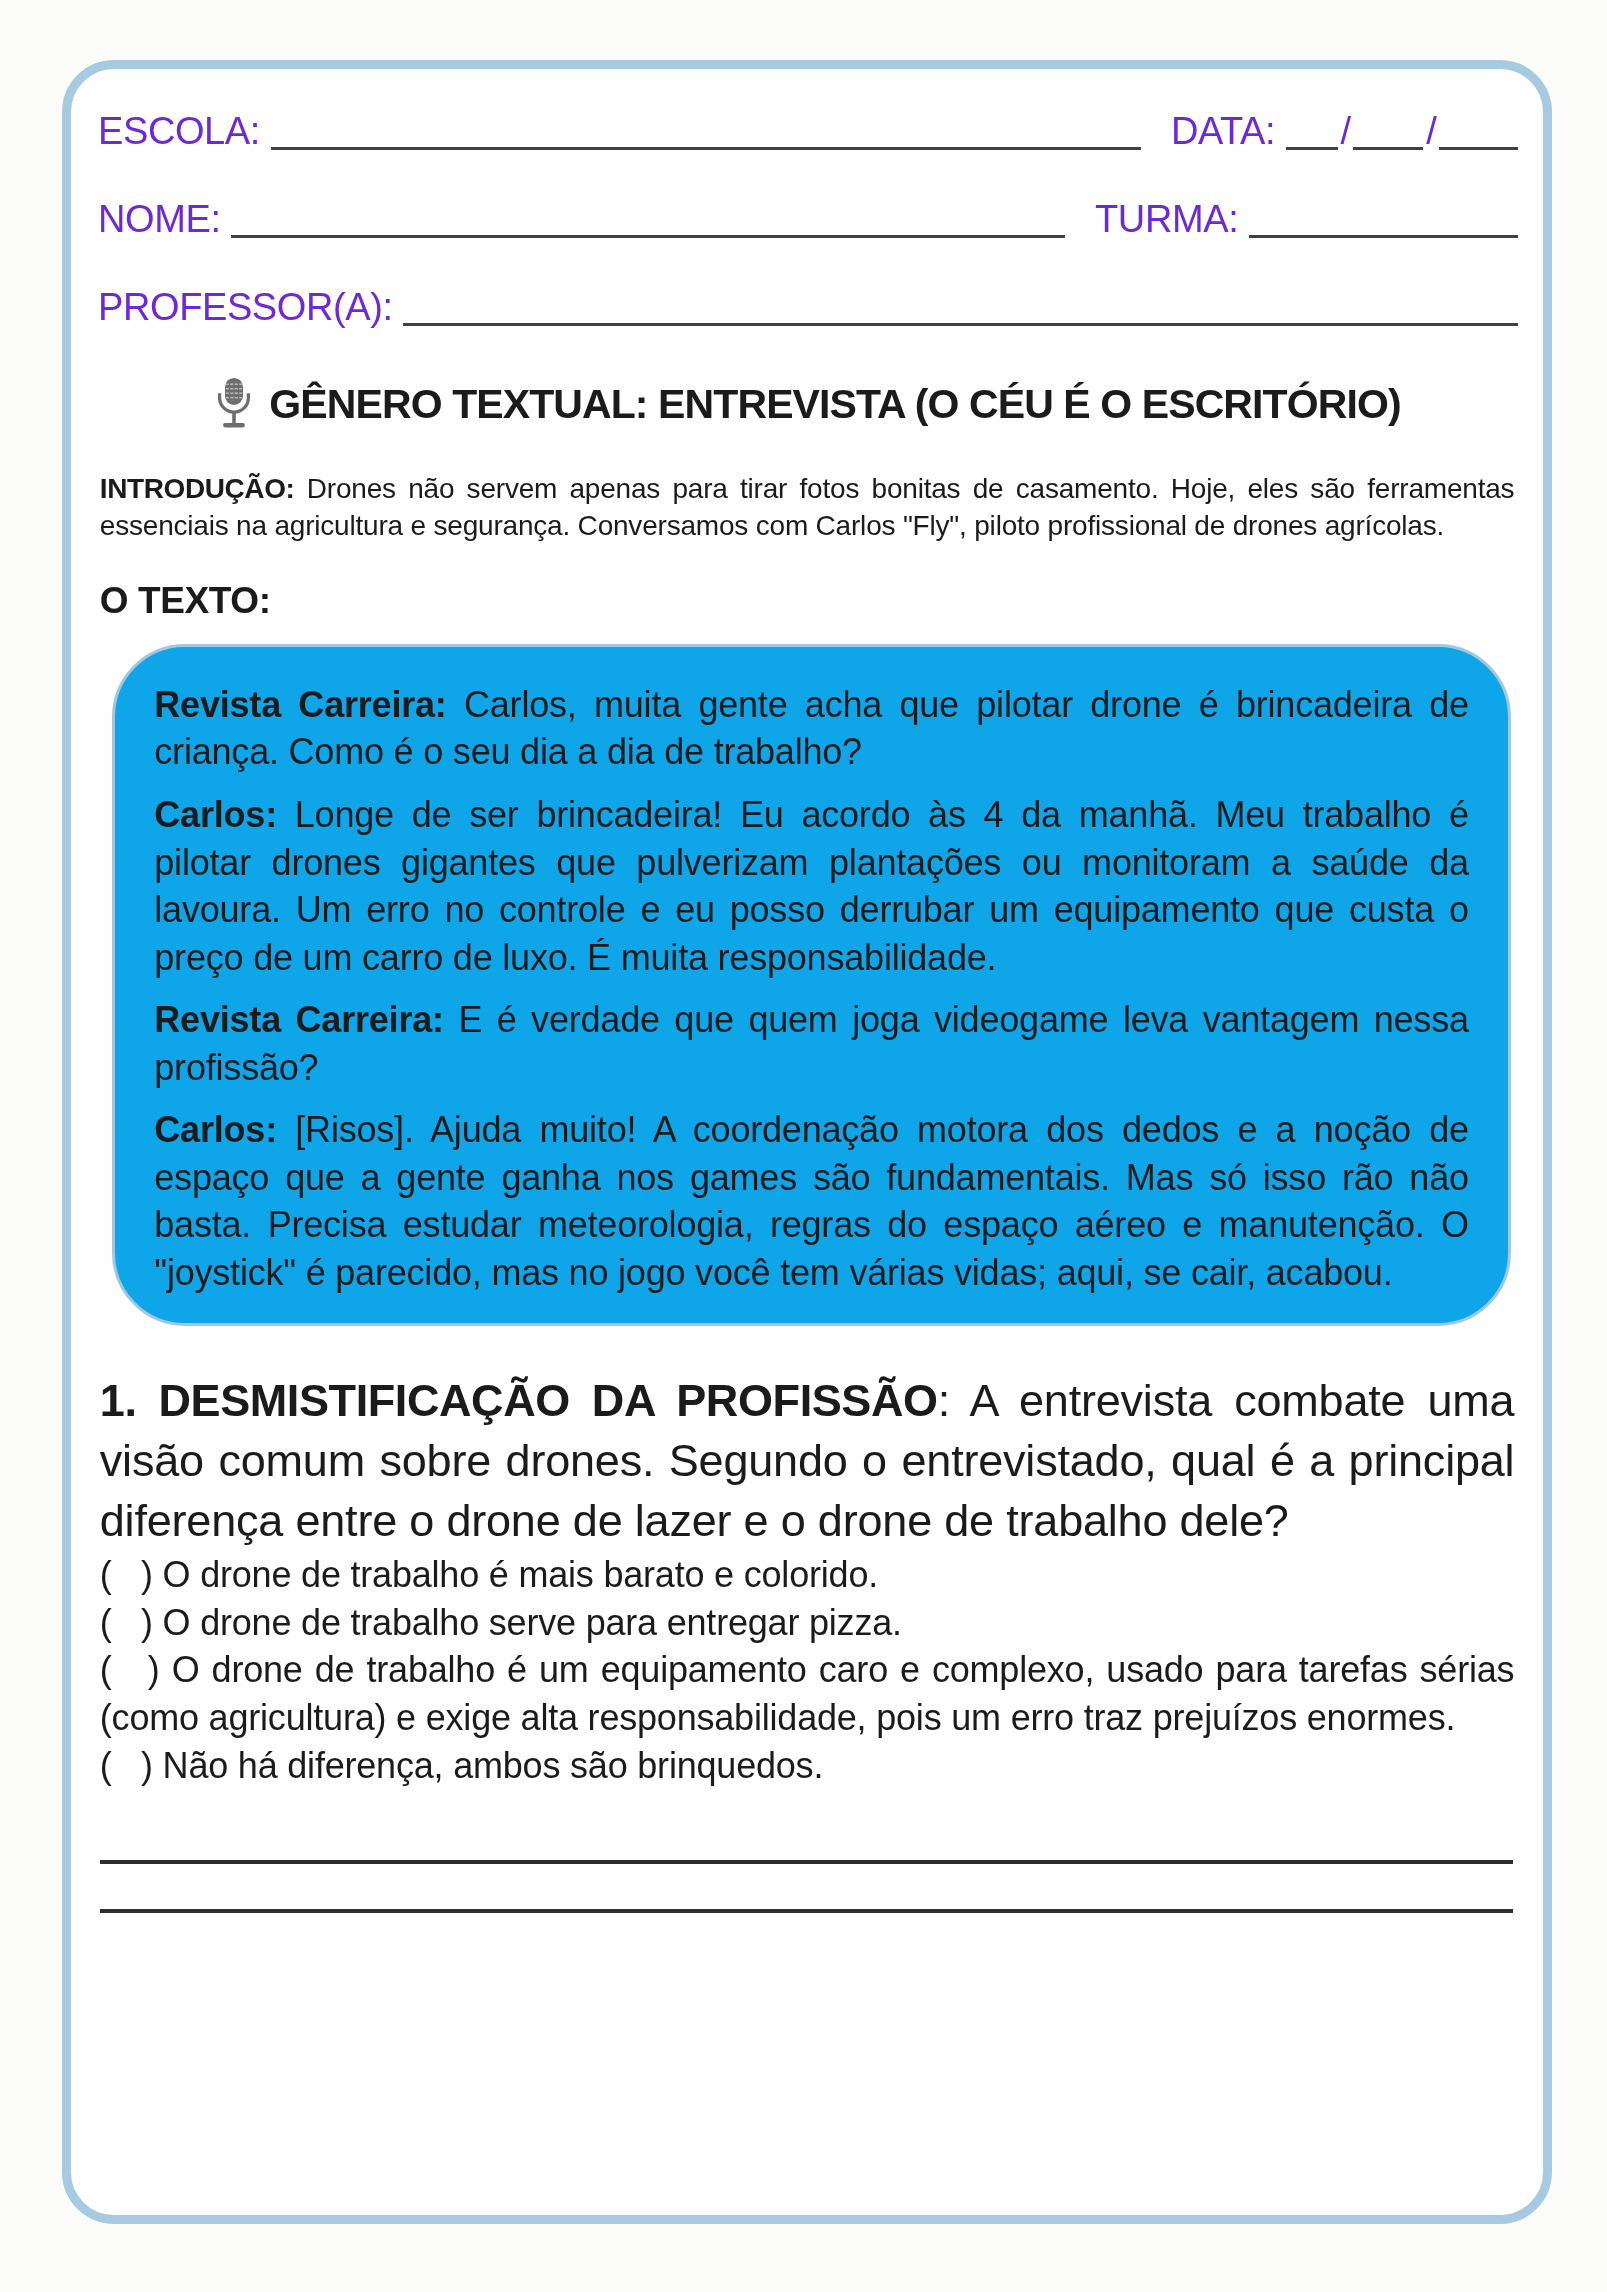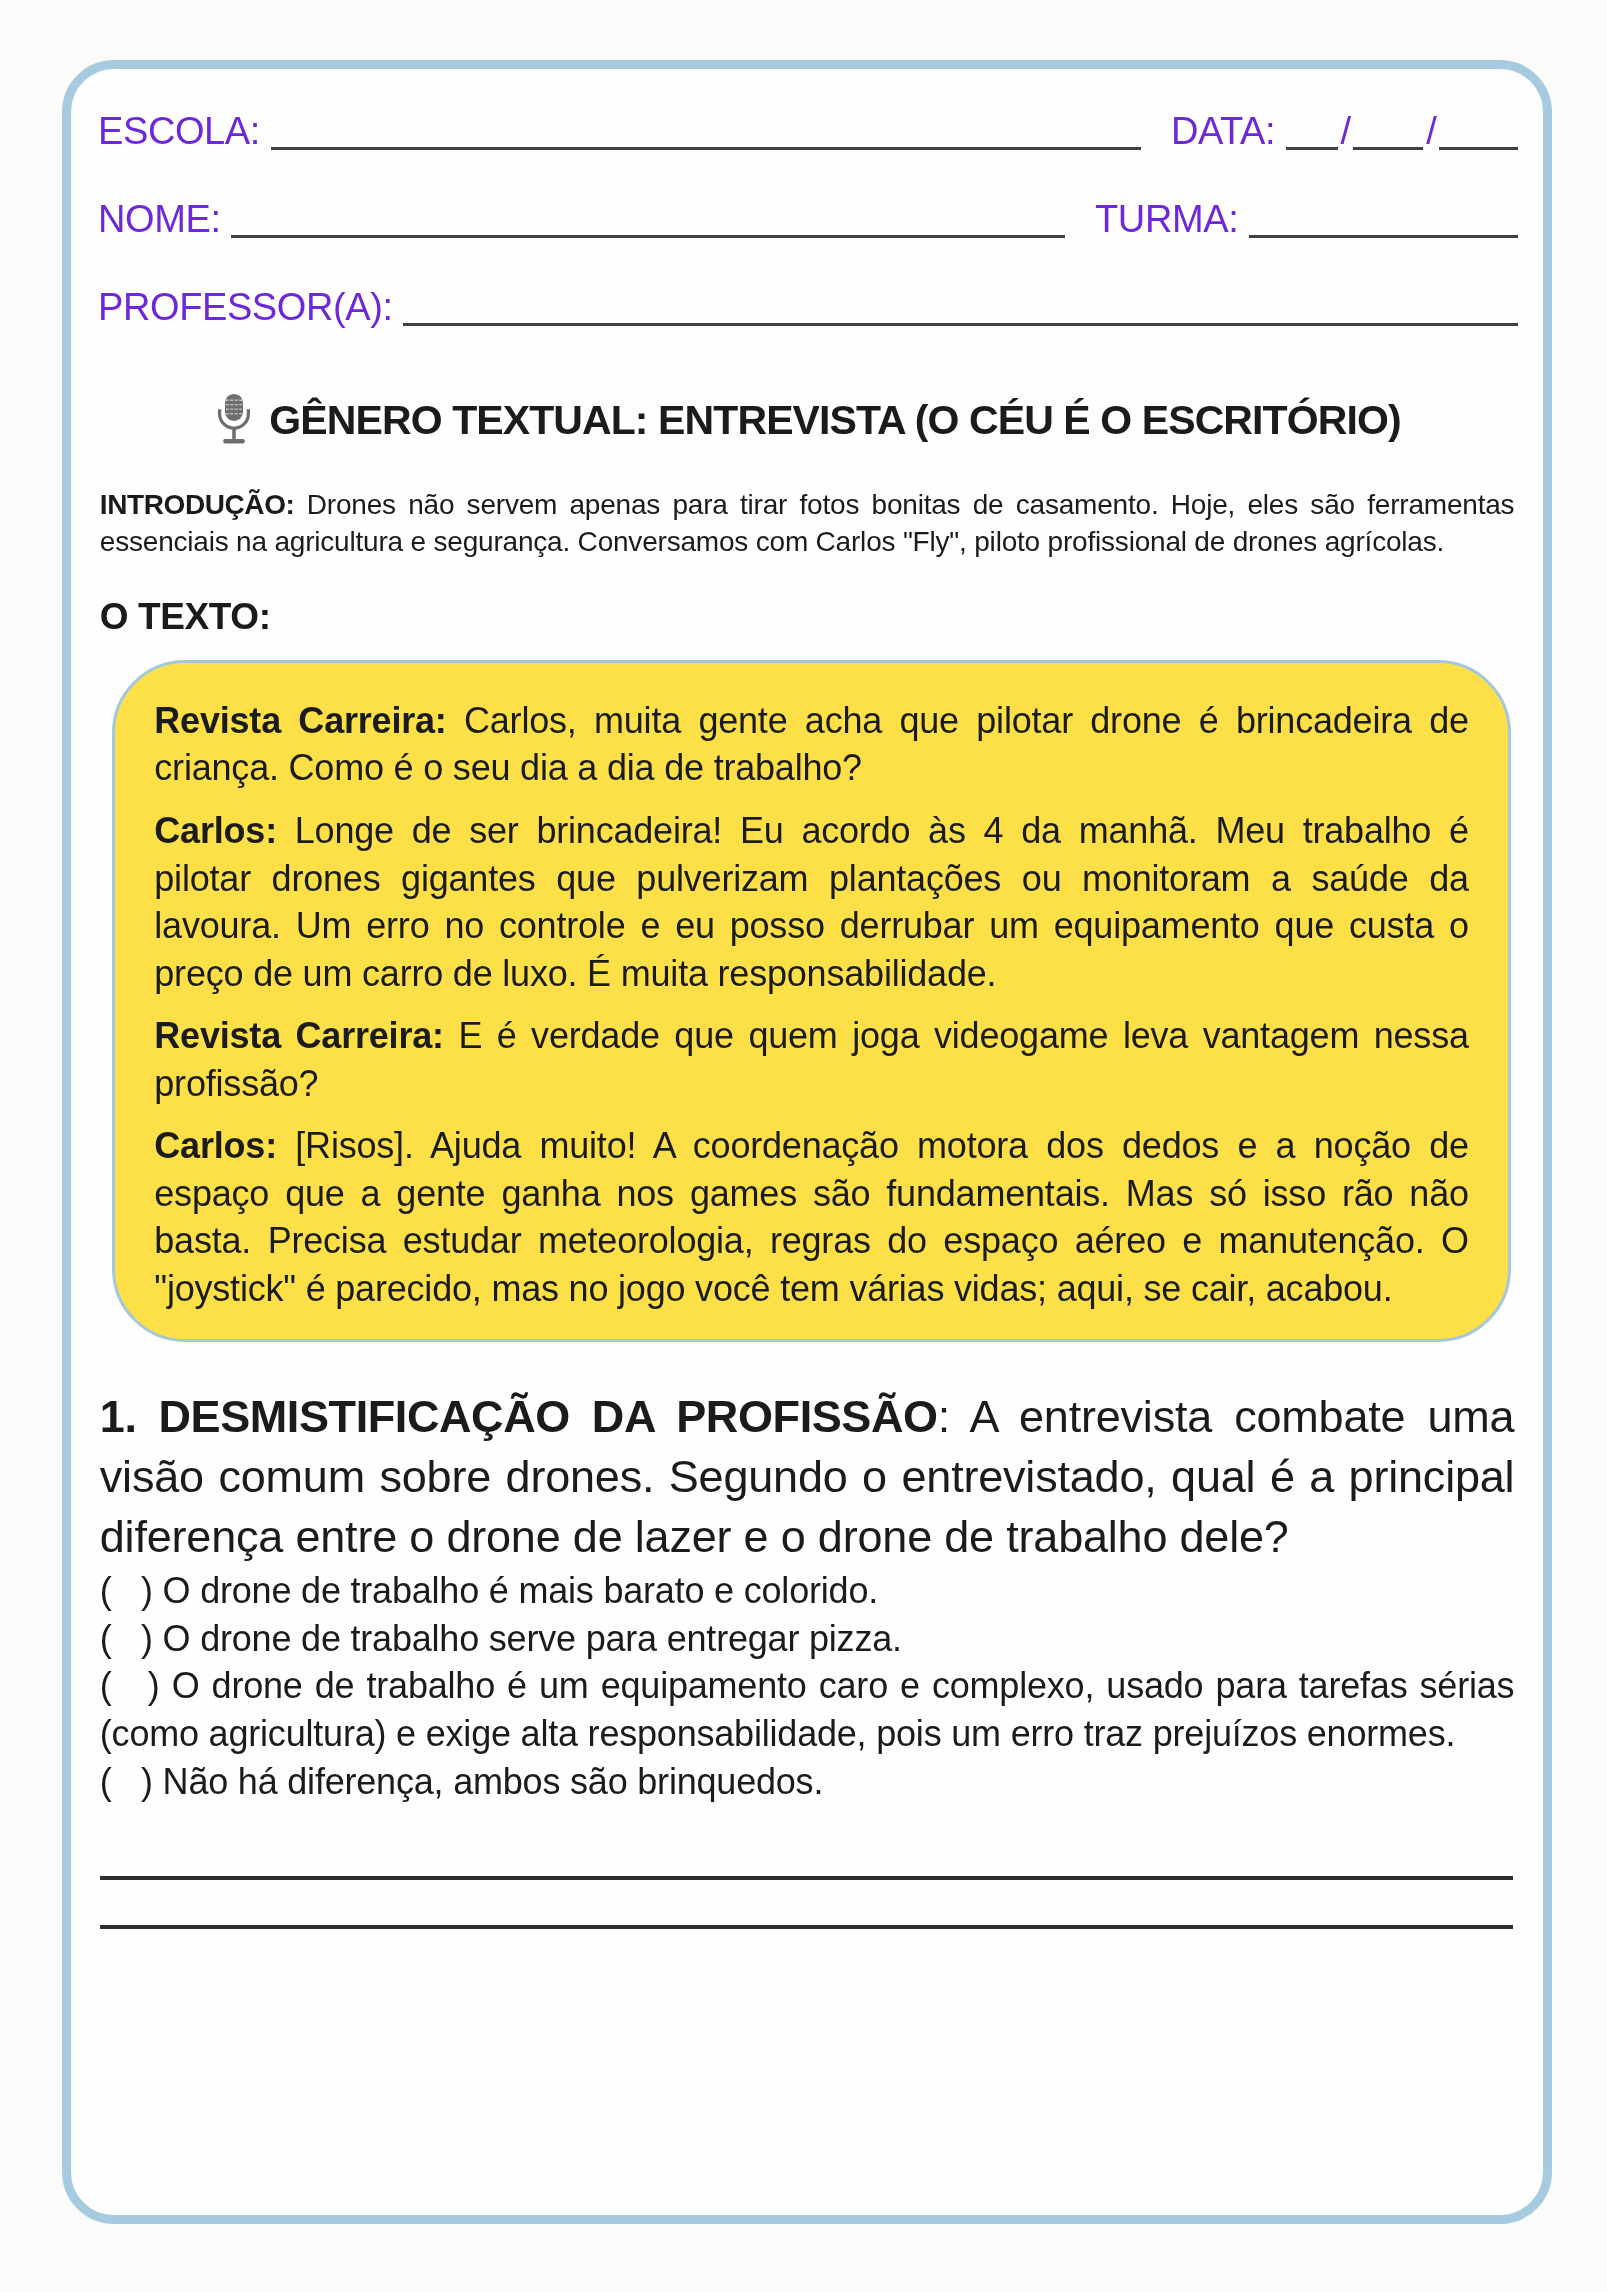--- a/index.html
+++ b/index.html
@@ -27,21 +27,21 @@
     letter-spacing:-0.4px;
   }
   .hrow .lbl{white-space:nowrap;padding-right:10.7px;}
   .blank{border-bottom:3.6px solid #414141;height:41px;box-sizing:border-box;}
   .grow{flex:1 1 auto;}
   .gap-r{margin-right:30px;}
   .b60{width:52px;} .b78{width:70px;} .b88{width:79px;} .b300{width:269px;}
   .slash{padding:0 2.7px;}
   
   .title{
-    margin-top:67px;
+    margin-top:51px;
     display:flex;justify-content:center;align-items:center;gap:16px;
     font-weight:700;font-size:41px;letter-spacing:-0.9px;
     text-align:center;
   }
   .mic{width:38px;height:54px;flex:0 0 auto;}
   
   .para{
     margin:39px 3.6px 0 1.8px;
     font-size:28px;line-height:1.33;
     text-align:justify;letter-spacing:-0.2px;
@@ -49,21 +49,21 @@
   .para b,.qhead b{letter-spacing:-0.4px;}
   .texto-heading{
     margin:36px 0 0 1.8px;font-size:37px;font-weight:700;letter-spacing:-0.4px;
   }
   
   .interview-box{
     margin:21.5px 7.2px 0 14.3px;
     border:3.6px solid #a3c8dd;
     border-radius:73px;
     padding:34px 39px 27px 39px;
-    background:#fde047;
+    background:#0ea5e9;
   }
   .interview-box p{
     margin:0 0 15px 0;
     font-size:36px;line-height:1.32;
     text-align:justify;letter-spacing:-0.2px;
   }
   .interview-box p:last-child{margin-bottom:0;}
   
   .qhead{
     margin:45px 3.6px 0 1.8px;

